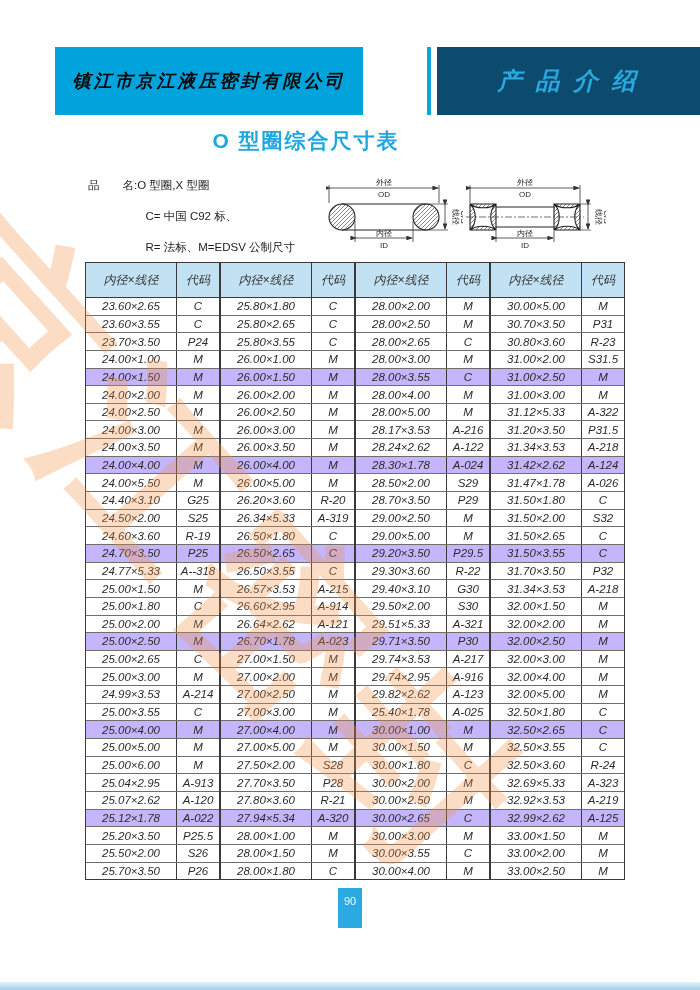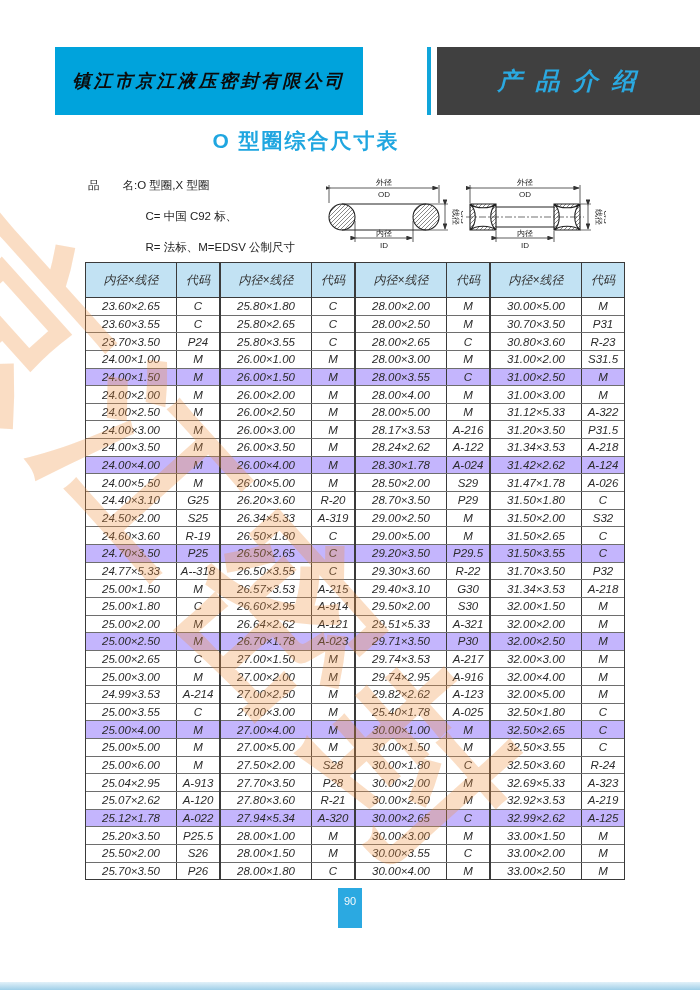--- a/index.html
+++ b/index.html
@@ -3,21 +3,21 @@
 <meta charset="utf-8">
 <style>
   html,body{margin:0;padding:0;}
   body{width:700px;height:990px;background:#fdfdfd;font-family:"Liberation Sans",sans-serif;position:relative;overflow:hidden;}
   .page{position:absolute;inset:0;background:#ffffff;}
 
   
   .hdr-left{position:absolute;left:55px;top:47px;width:308px;height:68px;background:#00a3dc;display:flex;align-items:center;justify-content:center;}
   .hdr-left .company{font-family:"DejaVu Serif",serif;font-style:italic;font-weight:bold;font-size:18px;letter-spacing:3px;color:#0b0b0b;}
   .hdr-gap-line{position:absolute;left:427px;top:47px;width:4px;height:68px;background:#10a5da;}
-  .hdr-right{position:absolute;left:437px;top:47px;width:263px;height:68px;background:#404040;display:flex;align-items:center;justify-content:center;}
+  .hdr-right{position:absolute;left:437px;top:47px;width:263px;height:68px;background:#0c4a6e;display:flex;align-items:center;justify-content:center;}
   .hdr-right .section{font-family:"DejaVu Serif",serif;font-style:italic;font-weight:bold;font-size:24px;letter-spacing:14px;color:#2aa9e1;padding-left:10px;}
 
   .page-title{position:absolute;left:0;top:127px;width:612px;text-align:center;font-size:21px;font-weight:bold;color:#1fa6e0;letter-spacing:2px;}
 
   .product-info{position:absolute;left:88px;top:163px;width:250px;font-size:11.5px;line-height:17px;color:#1d1d1d;}
   .info-line{white-space:pre;margin-top:14px;}
 
   .diagram{position:absolute;top:176px;}
   .diagram.o{left:326px;}
   .diagram.x{left:466px;}

